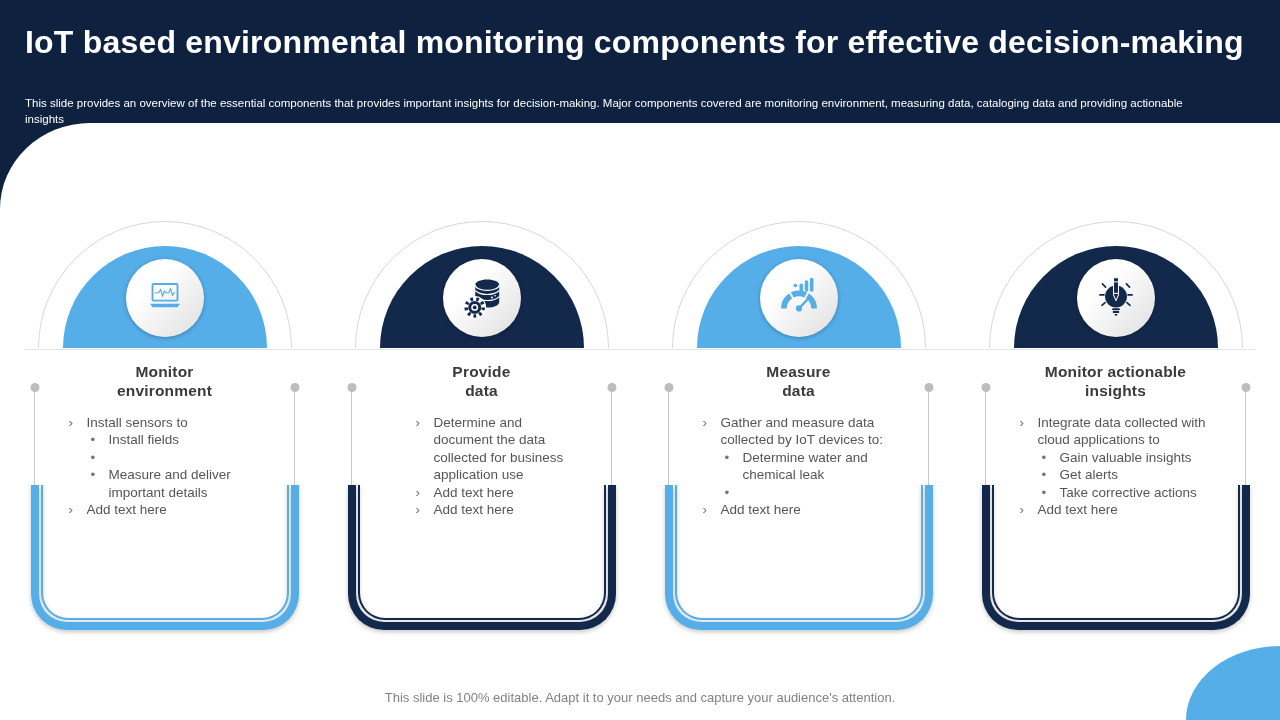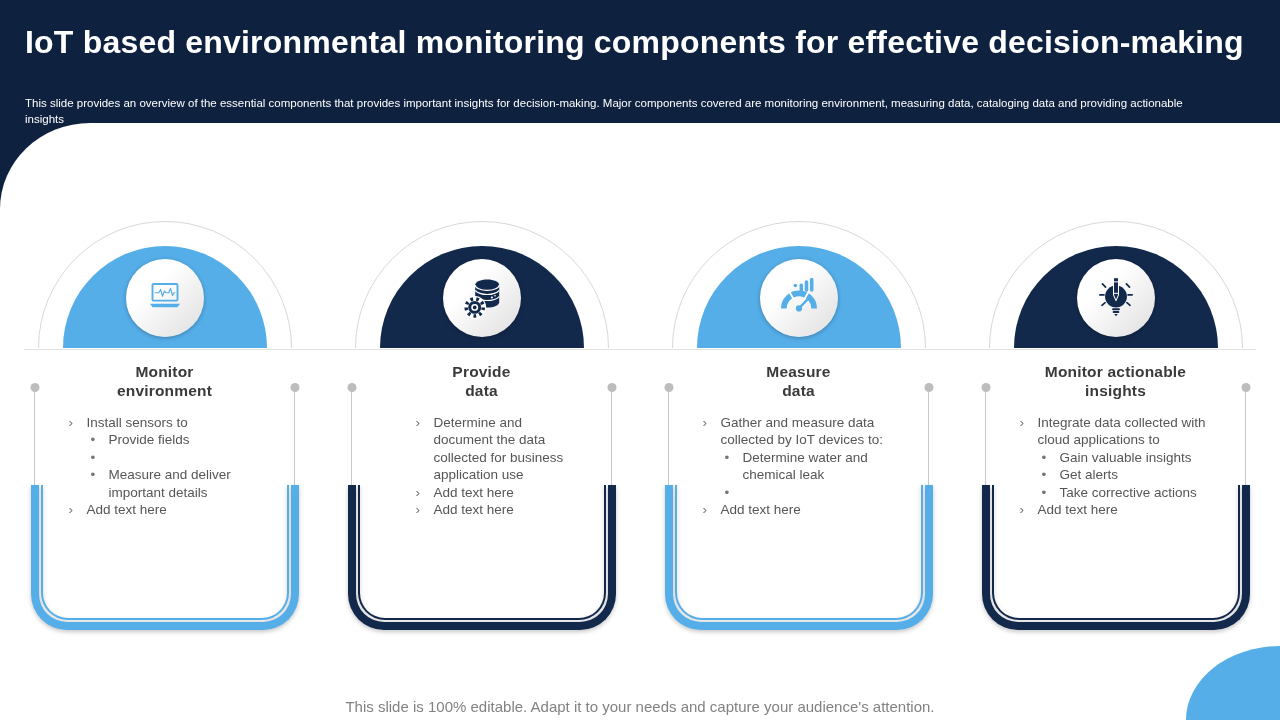--- a/index.html
+++ b/index.html
@@ -74,22 +74,22 @@
     list-style:none; padding:0; margin:13px 0 0 6px; width:233px;
     font-size:13.5px; color:#565656; line-height:1.3;
   }
   .bullets li { display:flex; }
   .bullets li.l1 { padding-left:28px; }
   .bullets li.l2 { padding-left:50px; }
   .marker { flex:0 0 18px; width:18px; color:#767676; }
   .col-catalog .bullets { margin-left:36px; width:196px; }
   
   .footer {
-    position:absolute; bottom:5px; left:0; width:100%; margin:0;
-    text-align:center; font-size:15px; color:#828282;
+    position:absolute; bottom:15px; left:0; width:100%; margin:0;
+    text-align:center; font-size:13px; color:#828282;
   }
   .swoosh {
     position:absolute; right:0; bottom:0; width:94px; height:74px;
     background:#55AEE8; border-top-left-radius:100% 100%;
   }
 </style>
 </head>
 <body>
 
 <div class="slide">
@@ -126,21 +126,21 @@
             <span>Monitor</span><br>
             <span>environment</span>
           </h2>
           <ul class="bullets">
               <li class="l1">
                 <span class="marker">›</span>
                 <span class="btext">Install sensors to</span>
               </li>
               <li class="l2">
                 <span class="marker">•</span>
-                <span class="btext">Provide fields</span>
+                <span class="btext">Install fields</span>
               </li>
               <li class="l2">
                 <span class="marker">•</span>
               </li>
               <li class="l2">
                 <span class="marker">•</span>
                 <span class="btext">Measure and deliver important details</span>
               </li>
               <li class="l1">
                 <span class="marker">›</span>

